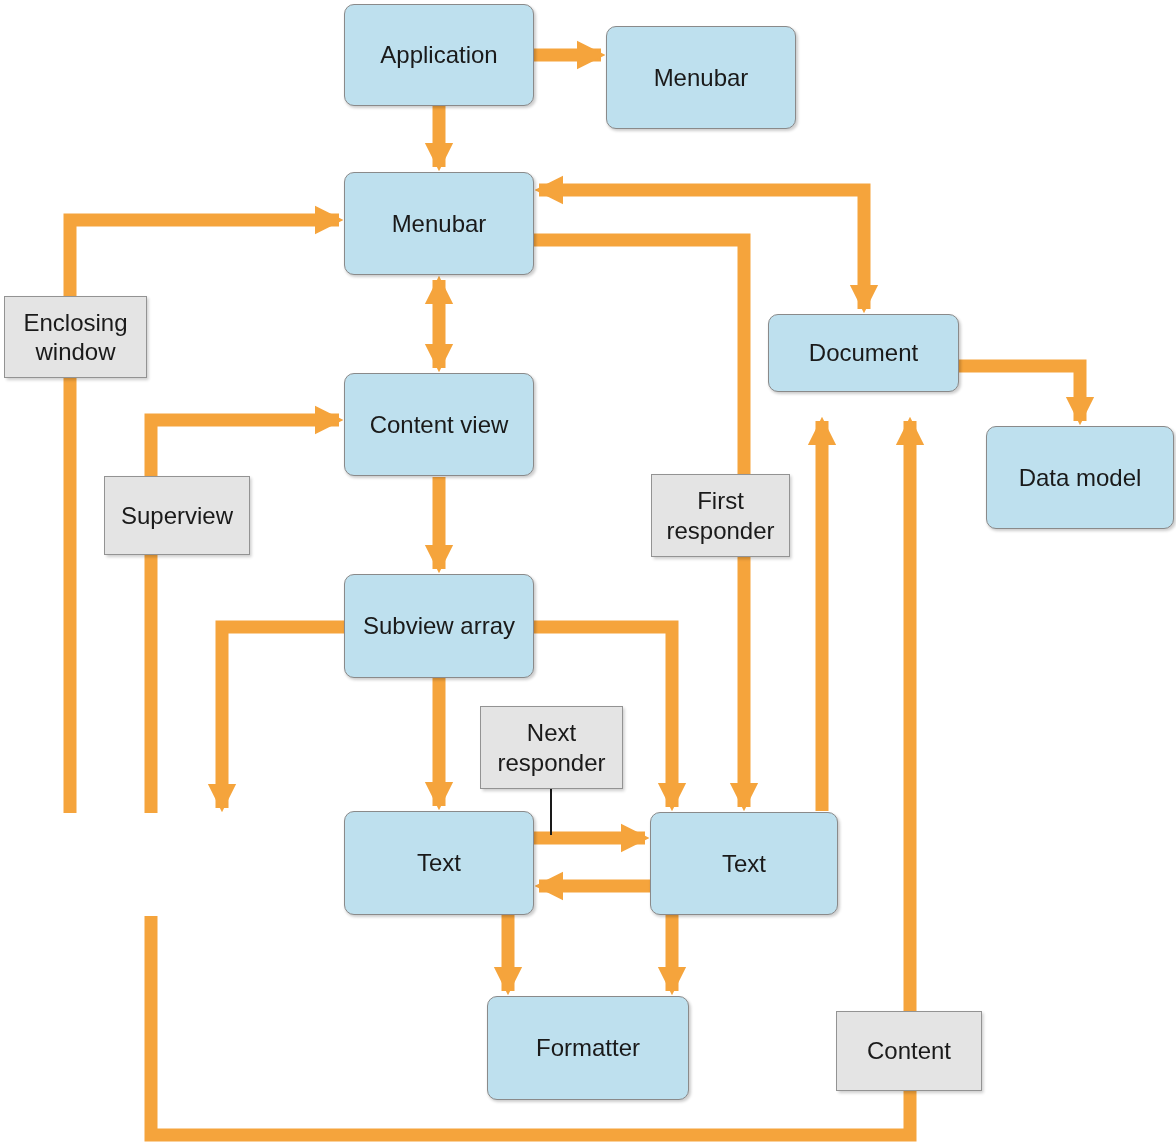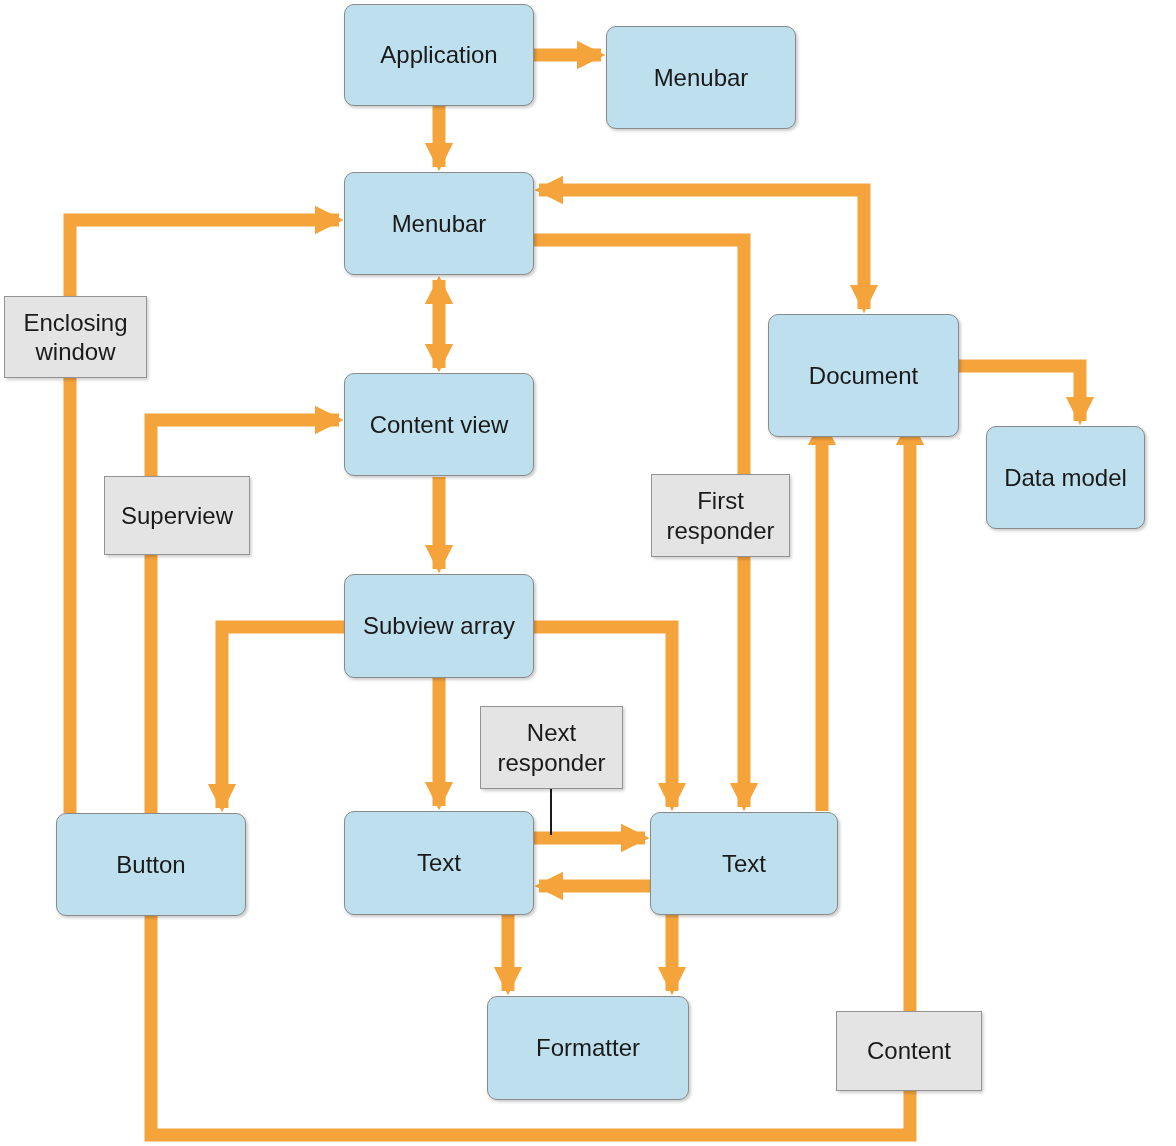--- a/index.html
+++ b/index.html
@@ -88,26 +88,25 @@
     <path class="arrow" d="M672 915 V991" marker-end="url(#ah)"></path>
     <path class="arrow" d="M959 366 H1080 V421" marker-end="url(#ah)"></path>
     <path class="leader" d="M551 789 V835"></path>
   </svg>
 
   <div class="node" style="left:344px;top:4px;width:190px;height:102px">Application</div>
   <div class="node" style="left:606px;top:26px;width:190px;height:103px">Menubar</div>
   <div class="node" style="left:344px;top:172px;width:190px;height:103px">Menubar</div>
   <div class="node" style="left:344px;top:373px;width:190px;height:103px">Content view</div>
   <div class="node" style="left:344px;top:574px;width:190px;height:104px">Subview array</div>
-  <div class="node" style="left:56px;top:813px;width:190px;height:103px">Button</div>
   <div class="node" style="left:344px;top:811px;width:190px;height:104px">Text</div>
   <div class="node" style="left:650px;top:812px;width:188px;height:103px">Text</div>
   <div class="node" style="left:487px;top:996px;width:202px;height:104px">Formatter</div>
-  <div class="node" style="left:768px;top:314px;width:191px;height:123px">Document</div>
-  <div class="node" style="left:986px;top:426px;width:159px;height:103px">Data model</div>
+  <div class="node" style="left:768px;top:314px;width:191px;height:78px">Document</div>
+  <div class="node" style="left:986px;top:426px;width:188px;height:103px">Data model</div>
 
   <div class="glabel" style="left:4px;top:296px;width:143px;height:82px">Enclosing window</div>
   <div class="glabel" style="left:651px;top:474px;width:139px;height:83px">First responder</div>
   <div class="glabel" style="left:104px;top:476px;width:146px;height:79px">Superview</div>
   <div class="glabel" style="left:480px;top:706px;width:143px;height:83px">Next responder</div>
   <div class="glabel" style="left:836px;top:1011px;width:146px;height:80px">Content</div>
 
 </div>
 
 </body></html>

